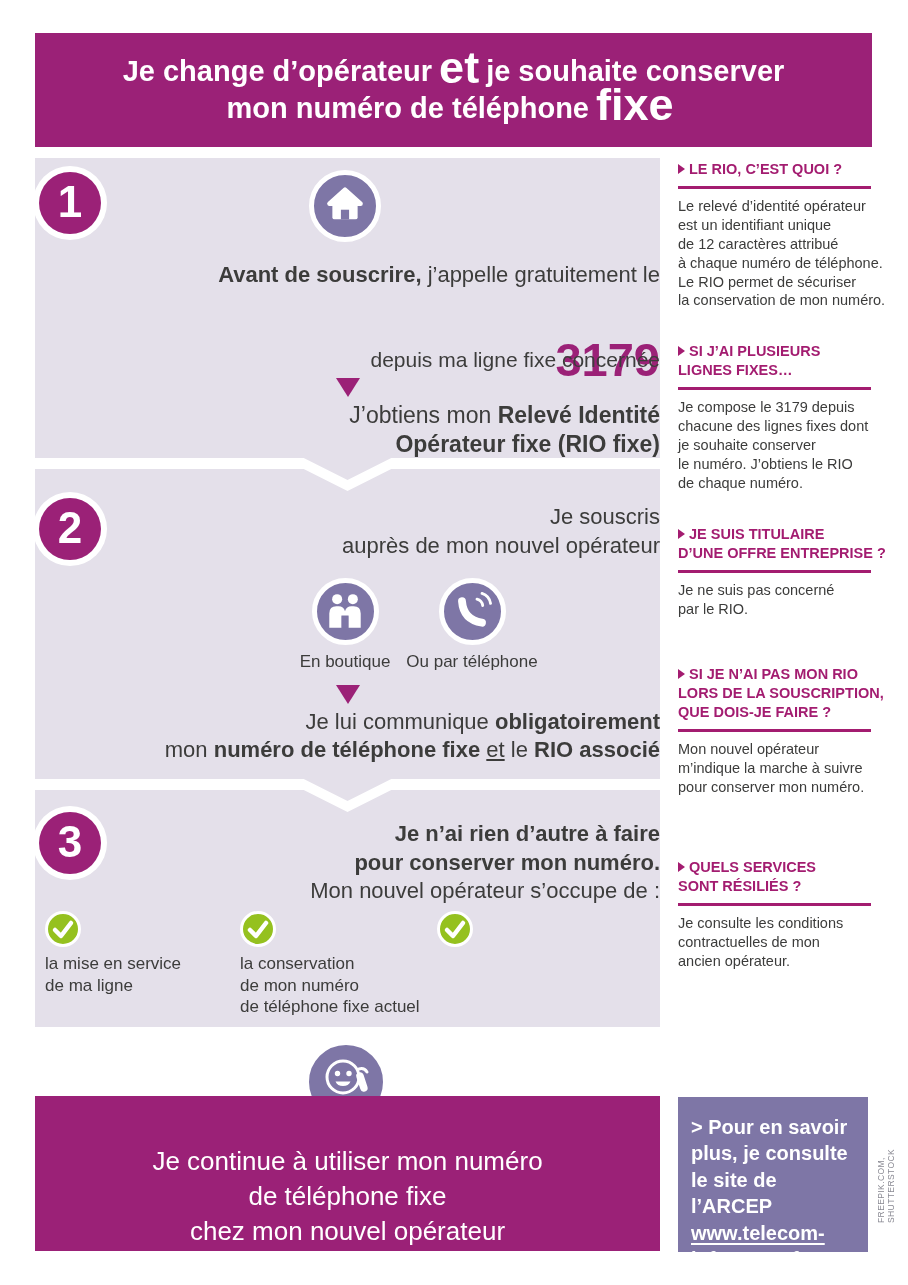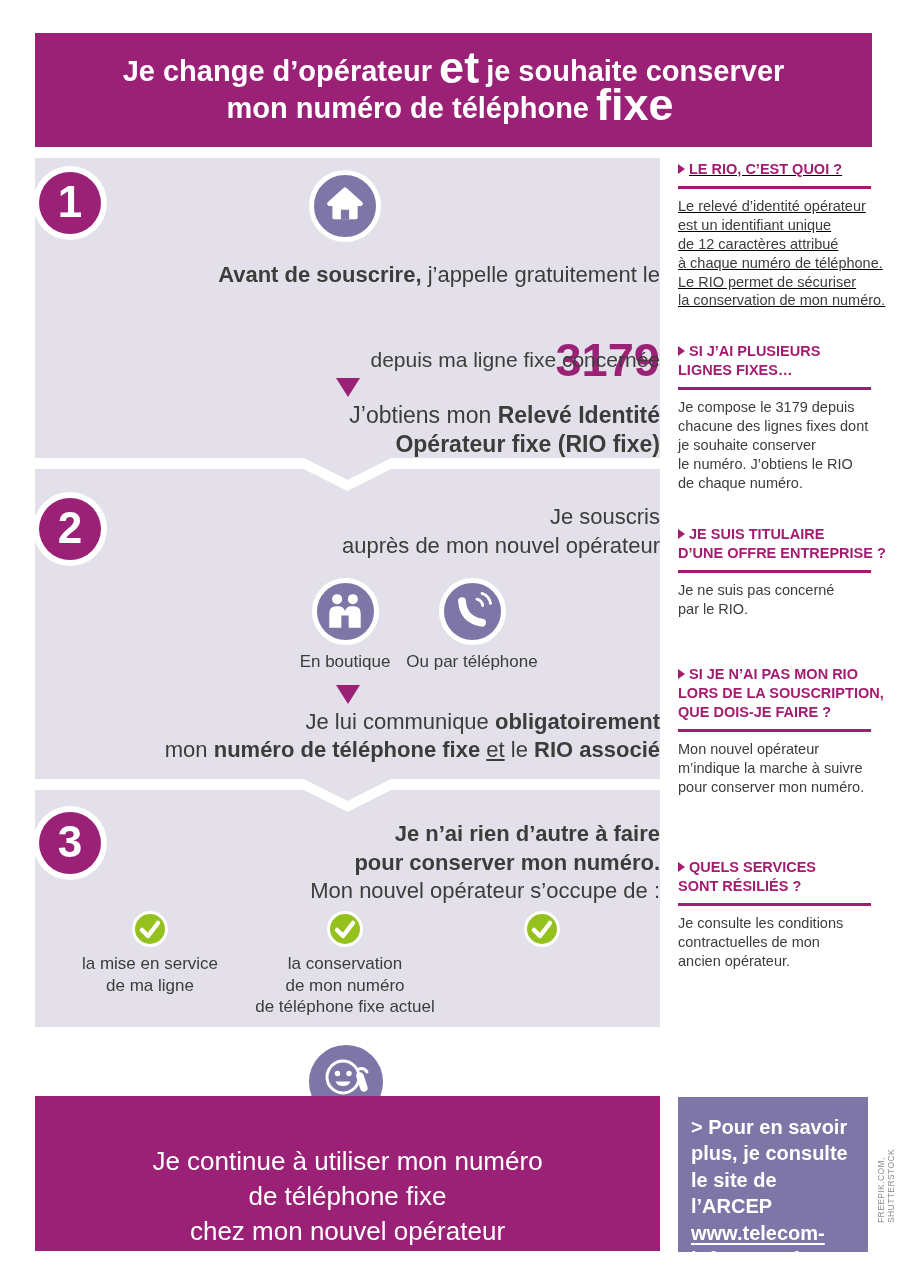--- a/index.html
+++ b/index.html
@@ -51,35 +51,35 @@
   .s2-title{top:34px;font-size:22px;line-height:1.3;}
   .channel{position:absolute;top:109px;width:160px;text-align:center;}
   .channel .icon-circle{width:67px;height:67px;}
   .channel .ch-label{margin-top:7px;font-size:17px;color:var(--ink);}
   #ch0{left:103px;} #ch1{left:230px;} #ch2{left:357px;}
   .s2-tri{top:216px;}
   .s2-comm{top:239px;font-size:22px;line-height:1.28;}
   .u-et{text-decoration:underline;text-underline-offset:2px;}
 
   .s3-title{top:30px;font-size:22px;line-height:1.3;}
-  .s3-item{position:absolute;top:121px;width:210px;text-align:center;}
+  .s3-item{position:absolute;top:121px;width:210px;text-align:left;}
   #it0{left:10px;} #it1{left:205px;} #it2{left:402px;}
   .check{width:36px;height:36px;border-radius:50%;background:var(--green);border:3px solid #fff;
     display:inline-flex;align-items:center;justify-content:center;}
   .s3-label{margin-top:5px;font-size:17px;line-height:1.27;color:var(--ink);}
 
   
   .footer{position:absolute;left:35px;top:1096px;width:625px;height:155px;background:var(--magenta);
     color:#fff;text-align:center;font-weight:normal;font-size:26px;line-height:1.35;padding-top:48px;}
   .support-icon{position:absolute;left:303px;top:1039px;width:86px;height:86px;border-radius:50%;
     background:var(--purple);border:6px solid #fff;overflow:hidden;}
 
   
   .side-item{position:absolute;left:678px;width:193px;}
-  #si0{top:160px;text-decoration:underline;} #si1{top:342px;} #si2{top:525px;} #si3{top:665px;} #si4{top:858px;}
+  #si0{top:160px;} #si1{top:342px;} #si2{top:525px;} #si3{top:665px;} #si4{top:858px;}
   .side-title{color:var(--magenta2);font-weight:bold;font-size:14.5px;line-height:1.32;white-space:nowrap;}
   .tri-right{display:inline-block;width:0;height:0;border-top:5px solid transparent;
     border-bottom:5px solid transparent;border-left:7px solid var(--magenta2);margin-right:4px;}
   .side-rule{border:none;border-top:3px solid var(--magenta2);margin:7px 0 8px;}
   .side-body{color:var(--ink);font-size:14.5px;line-height:1.3;white-space:nowrap;}
 
   .info-box{position:absolute;left:678px;top:1097px;width:190px;height:155px;background:var(--purple);
     color:#fff;font-weight:bold;font-size:20px;line-height:1.32;padding:17px 13px;}
   .info-link{text-decoration:underline;text-underline-offset:3px;cursor:pointer;}
 

